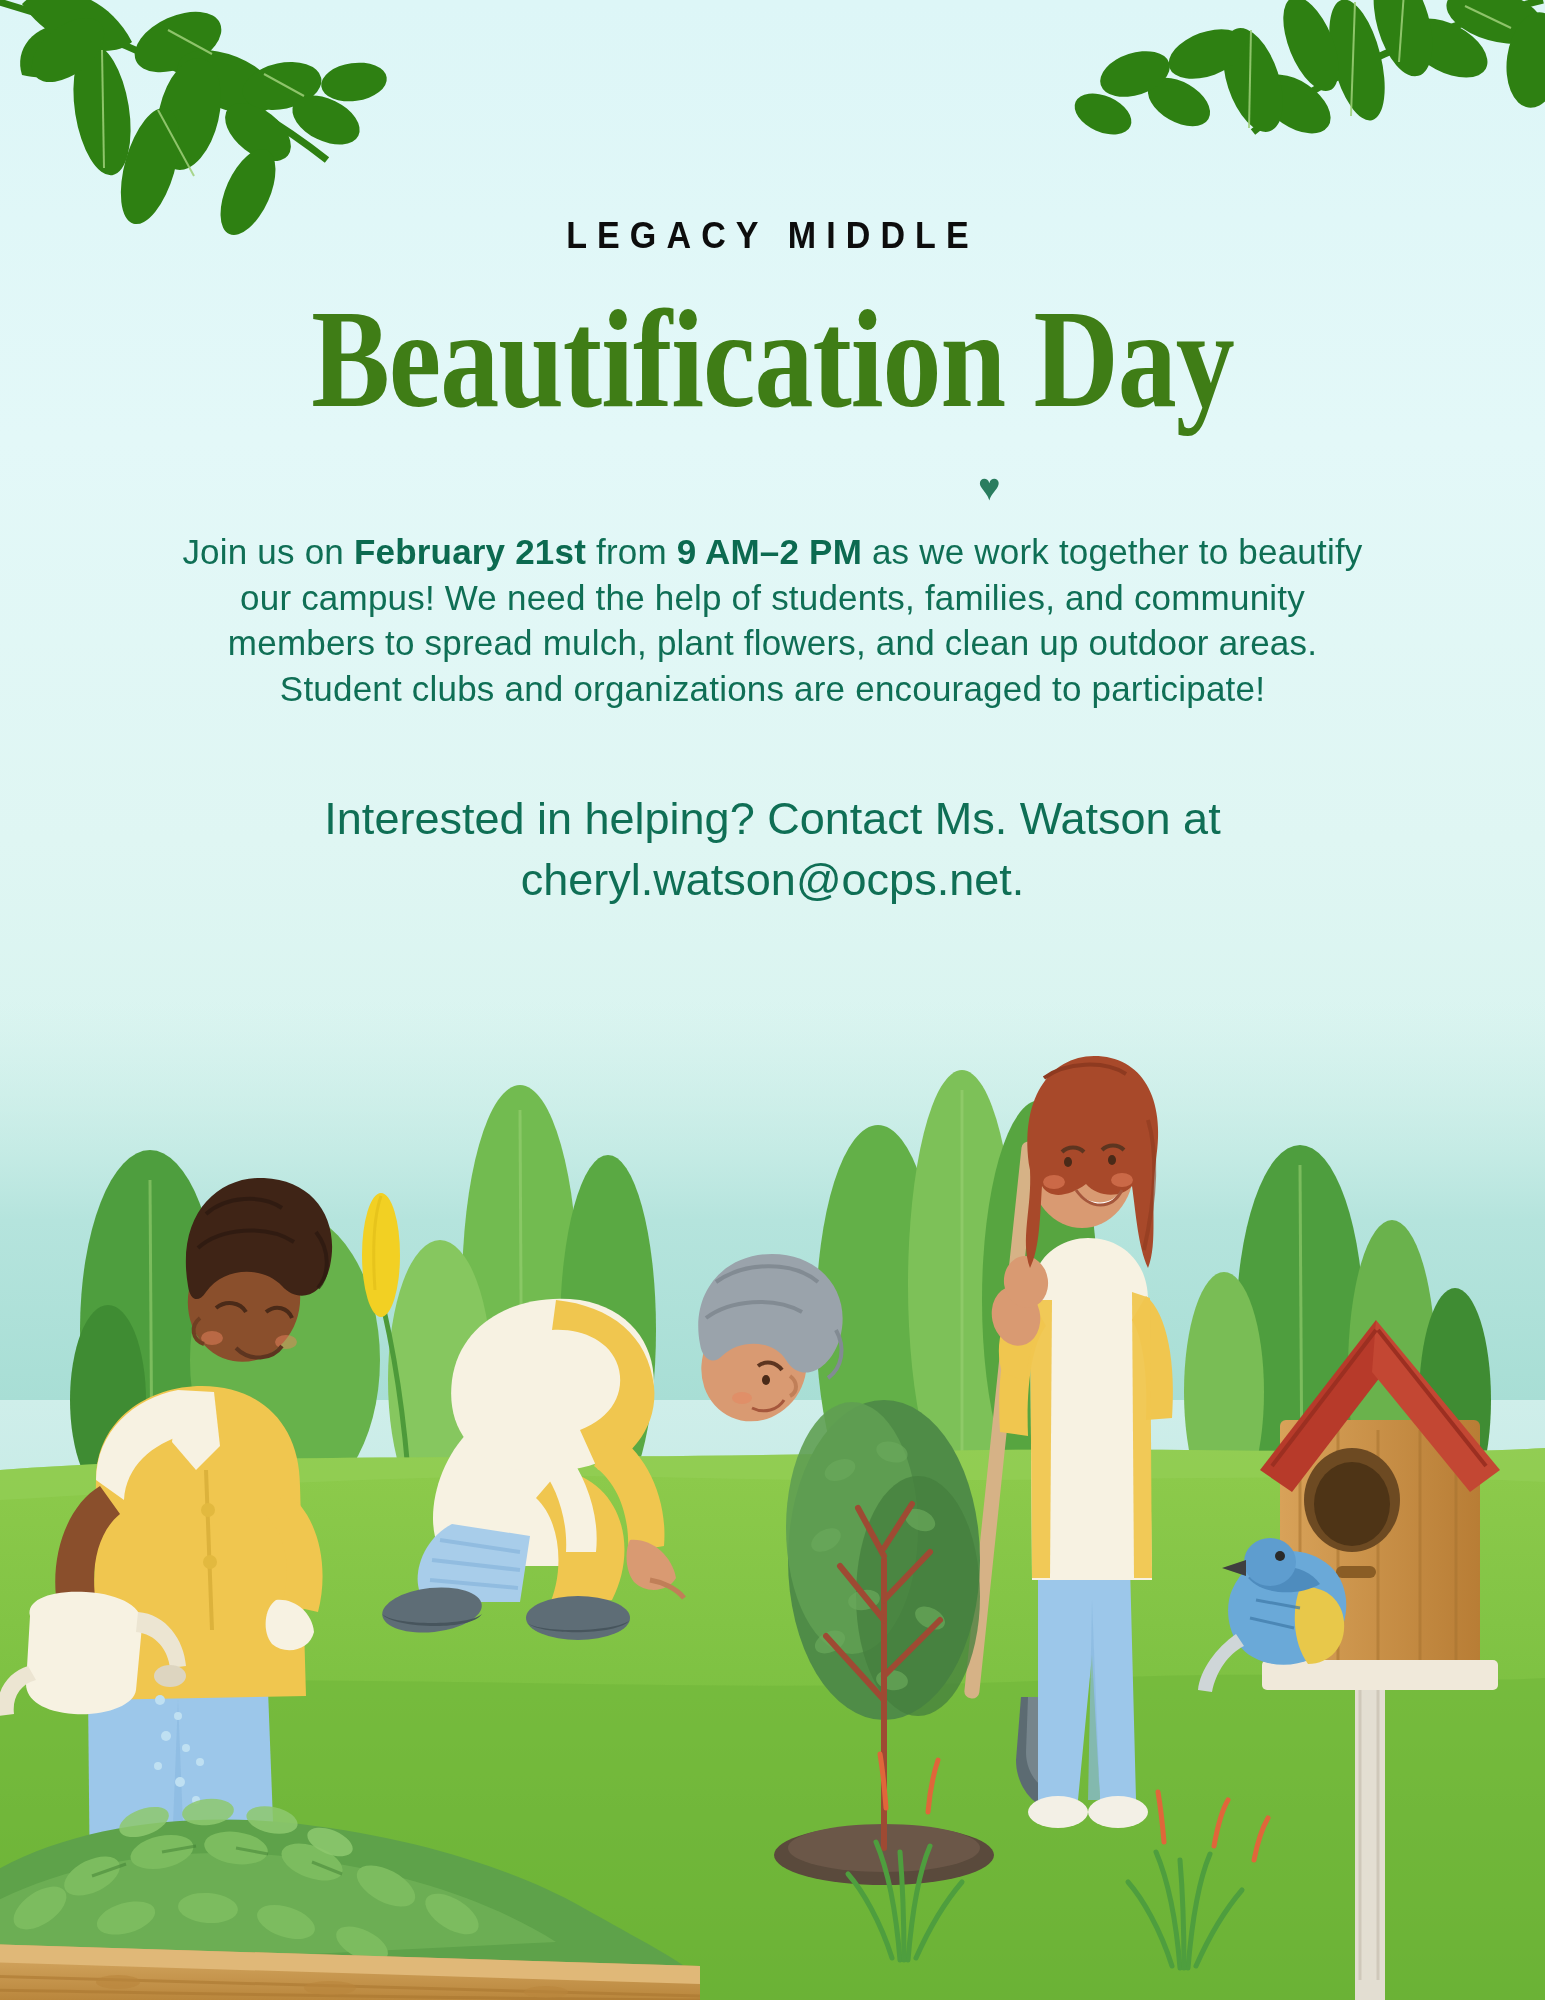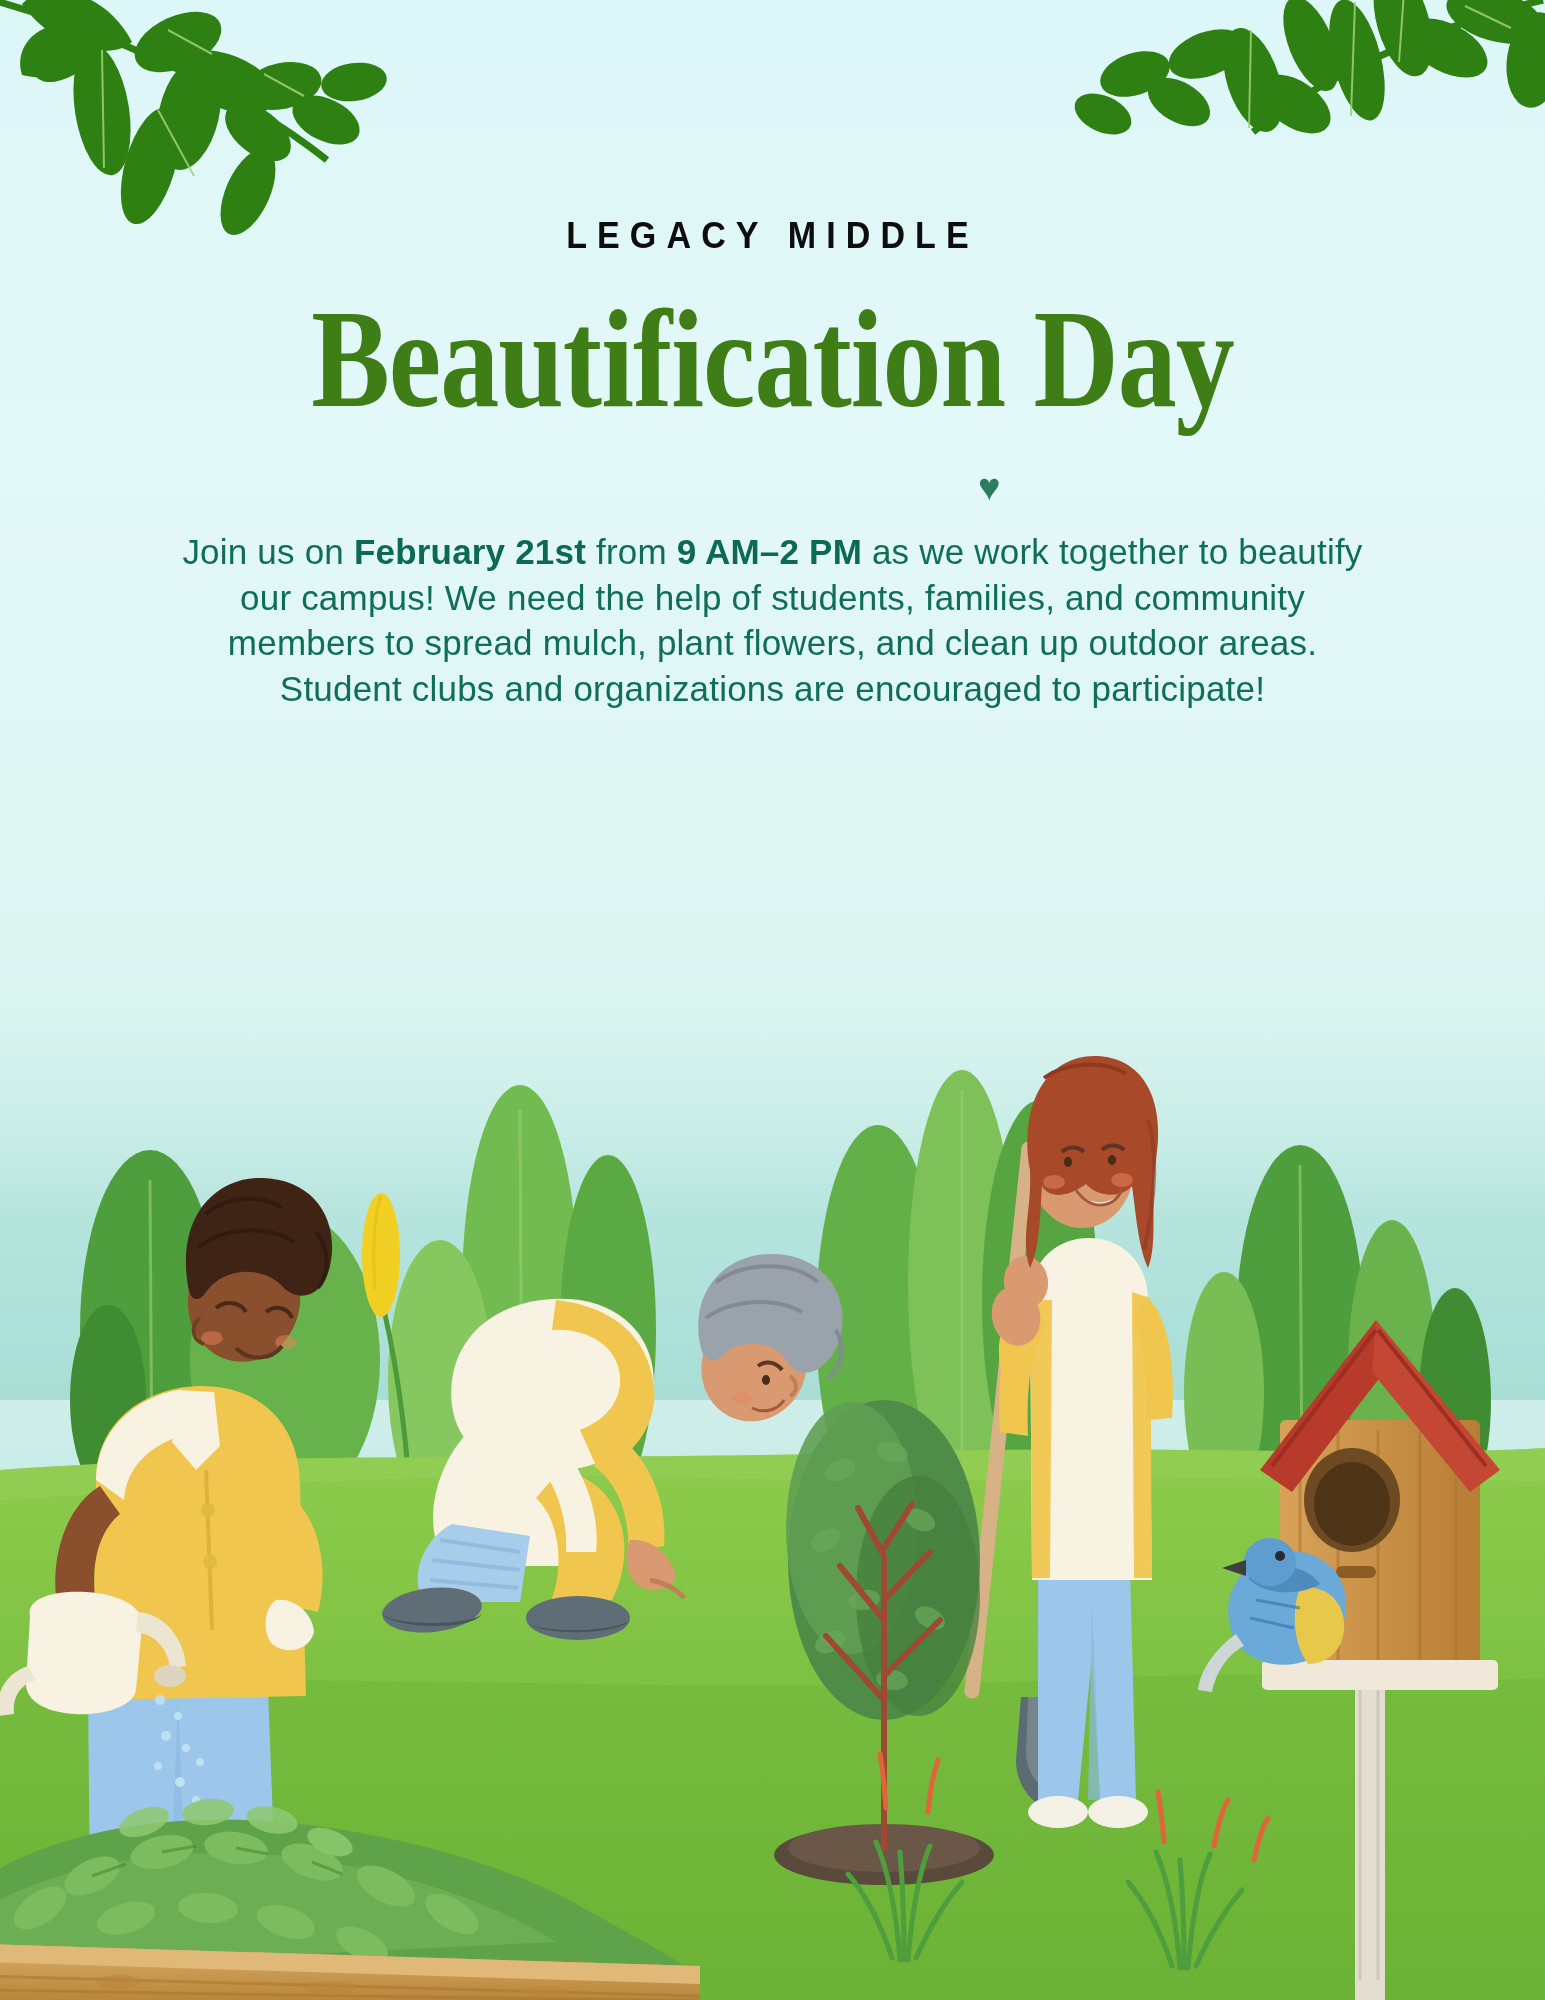--- a/index.html
+++ b/index.html
@@ -122,20 +122,22 @@
 
   <div class="textwrap">
     <div class="eyebrow">LEGACY MIDDLE</div>
     <div class="title">Beautification Day</div>
 
     <div class="body-copy">
       <span>Join us on </span><b>February 21st</b><span> from </span><b>9 AM–2 PM</b><span> as we work together to beautify our campus! We need the help of students, families, and community members to spread mulch, plant flowers, and clean up outdoor areas. Student clubs and organizations are encouraged to participate!</span>
     </div>
 
     <div class="contact">
+      <div>Interested in helping? Contact Ms. Watson at</div>
+      <div>cheryl.watson@ocps.net.</div>
     </div>
   </div>
 
   <div class="heart">♥</div>
 
   <div class="scene">
     <svg viewBox="0 0 1545 1000" preserveAspectRatio="none">
       <defs>
         <linearGradient id="skyG" x1="0" y1="0" x2="0" y2="1">
           <stop offset="0%" stop-color="#cdeee8" stop-opacity="0"></stop>

